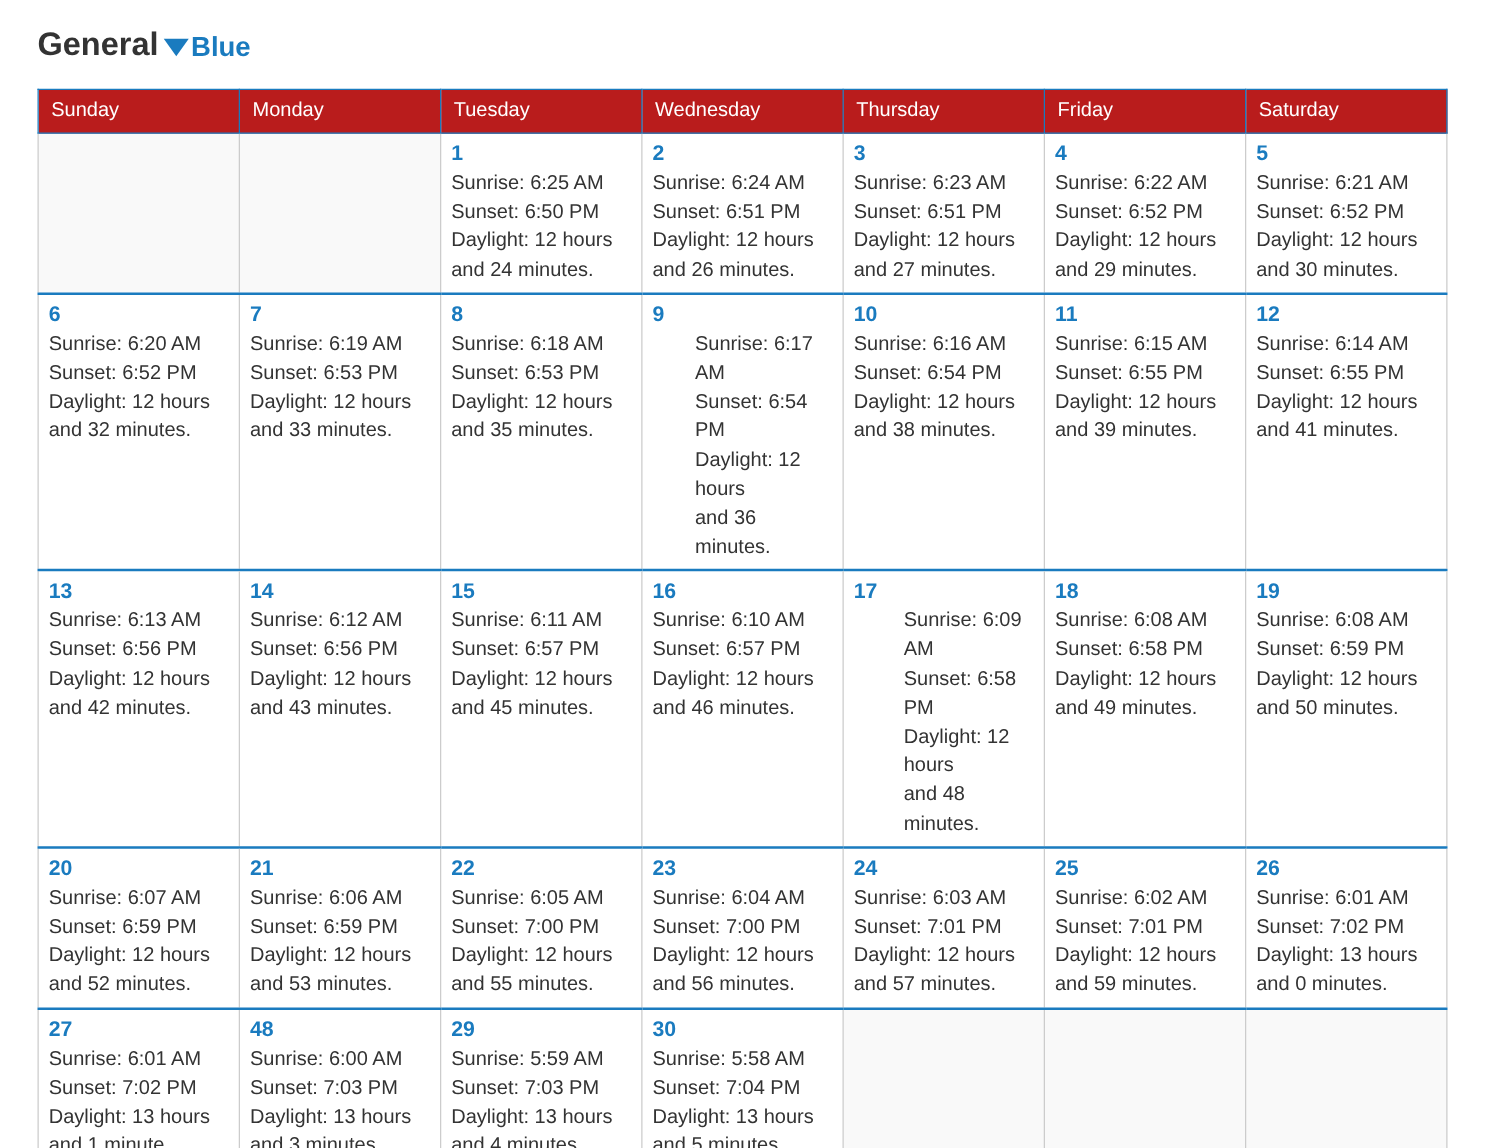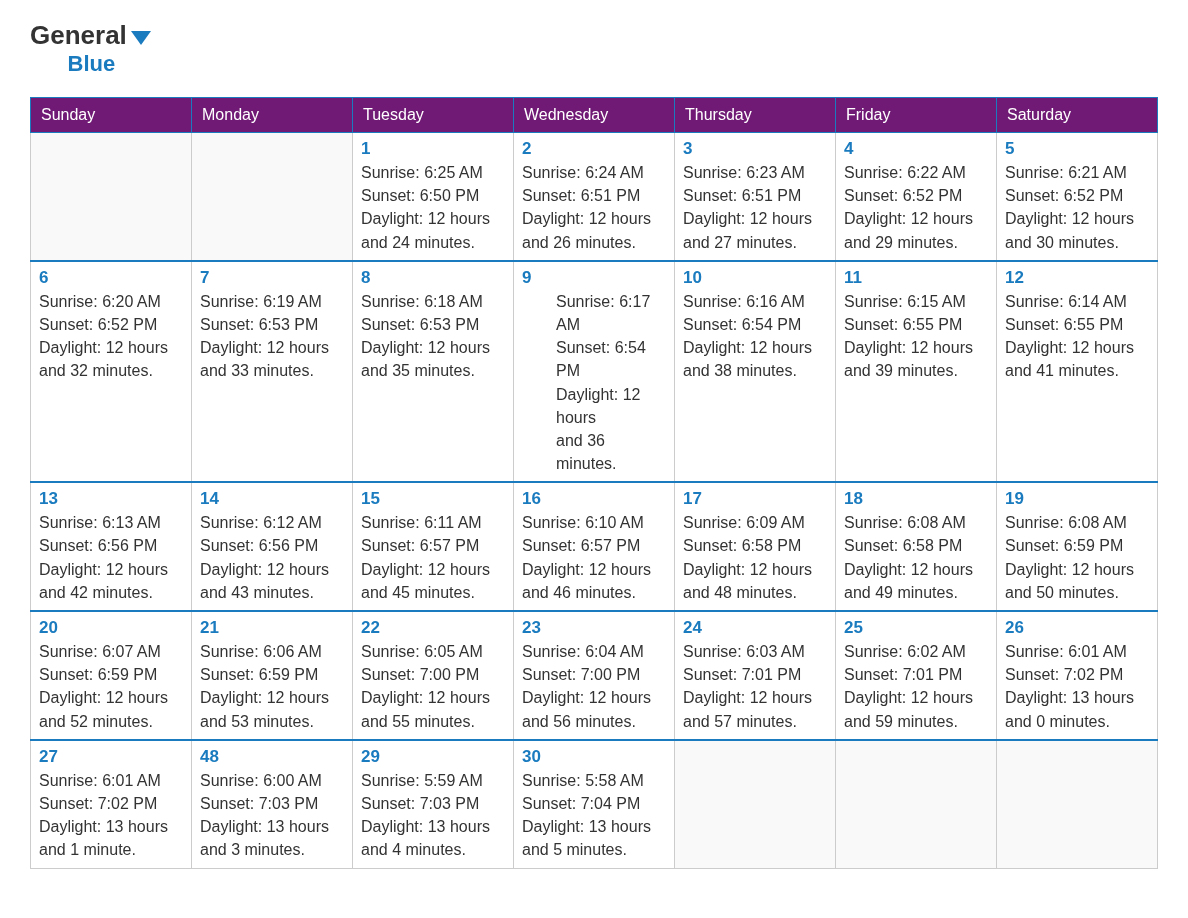--- a/index.html
+++ b/index.html
@@ -14,22 +14,22 @@
       padding: 20px 30px;
     }
     .header {
       display: flex;
       justify-content: space-between;
       align-items: flex-start;
       margin-bottom: 20px;
     }
     .logo {
       display: flex;
-      flex-direction: column;
-      align-items: center;
+      flex-direction: row;
+      align-items: flex-end;
     }
     .logo-text {
       display: flex;
       align-items: center;
       font-size: 26px;
       font-weight: bold;
       color: #333;
     }
     .logo-general { color: #333; }
     .logo-arrow {
@@ -61,21 +61,21 @@
       font-size: 22px;
       color: #333;
       font-weight: normal;
     }
     .calendar {
       width: 100%;
       border-collapse: collapse;
       border: 1px solid #ccc;
     }
     .calendar thead tr {
-      background: #701a75;
+      background: #b91c1c;
     }
     .calendar thead th {
       color: #fff;
       font-size: 16px;
       font-weight: normal;
       padding: 8px 10px;
       text-align: left;
       border: 1px solid #1a7bbf;
     }
     .calendar tbody td {
@@ -246,21 +246,21 @@
           </td>
           <td class="row-separator">
             <div class="day-number">16</div>
             <div class="day-info" style="white-space: pre-line;">Sunrise: 6:10 AM
 Sunset: 6:57 PM
 Daylight: 12 hours
 and 46 minutes.</div>
           </td>
           <td class="row-separator">
             <div class="day-number">17</div>
-            <div class="day-info" style="white-space: pre-line;">Sunrise: 6:09 AM
+            <div class="day-info" style="white-space: pre-line; margin-left: 40px;">Sunrise: 6:09 AM
 Sunset: 6:58 PM
 Daylight: 12 hours
 and 48 minutes.</div>
           </td>
           <td class="row-separator">
             <div class="day-number">18</div>
             <div class="day-info" style="white-space: pre-line;">Sunrise: 6:08 AM
 Sunset: 6:58 PM
 Daylight: 12 hours
 and 49 minutes.</div>

